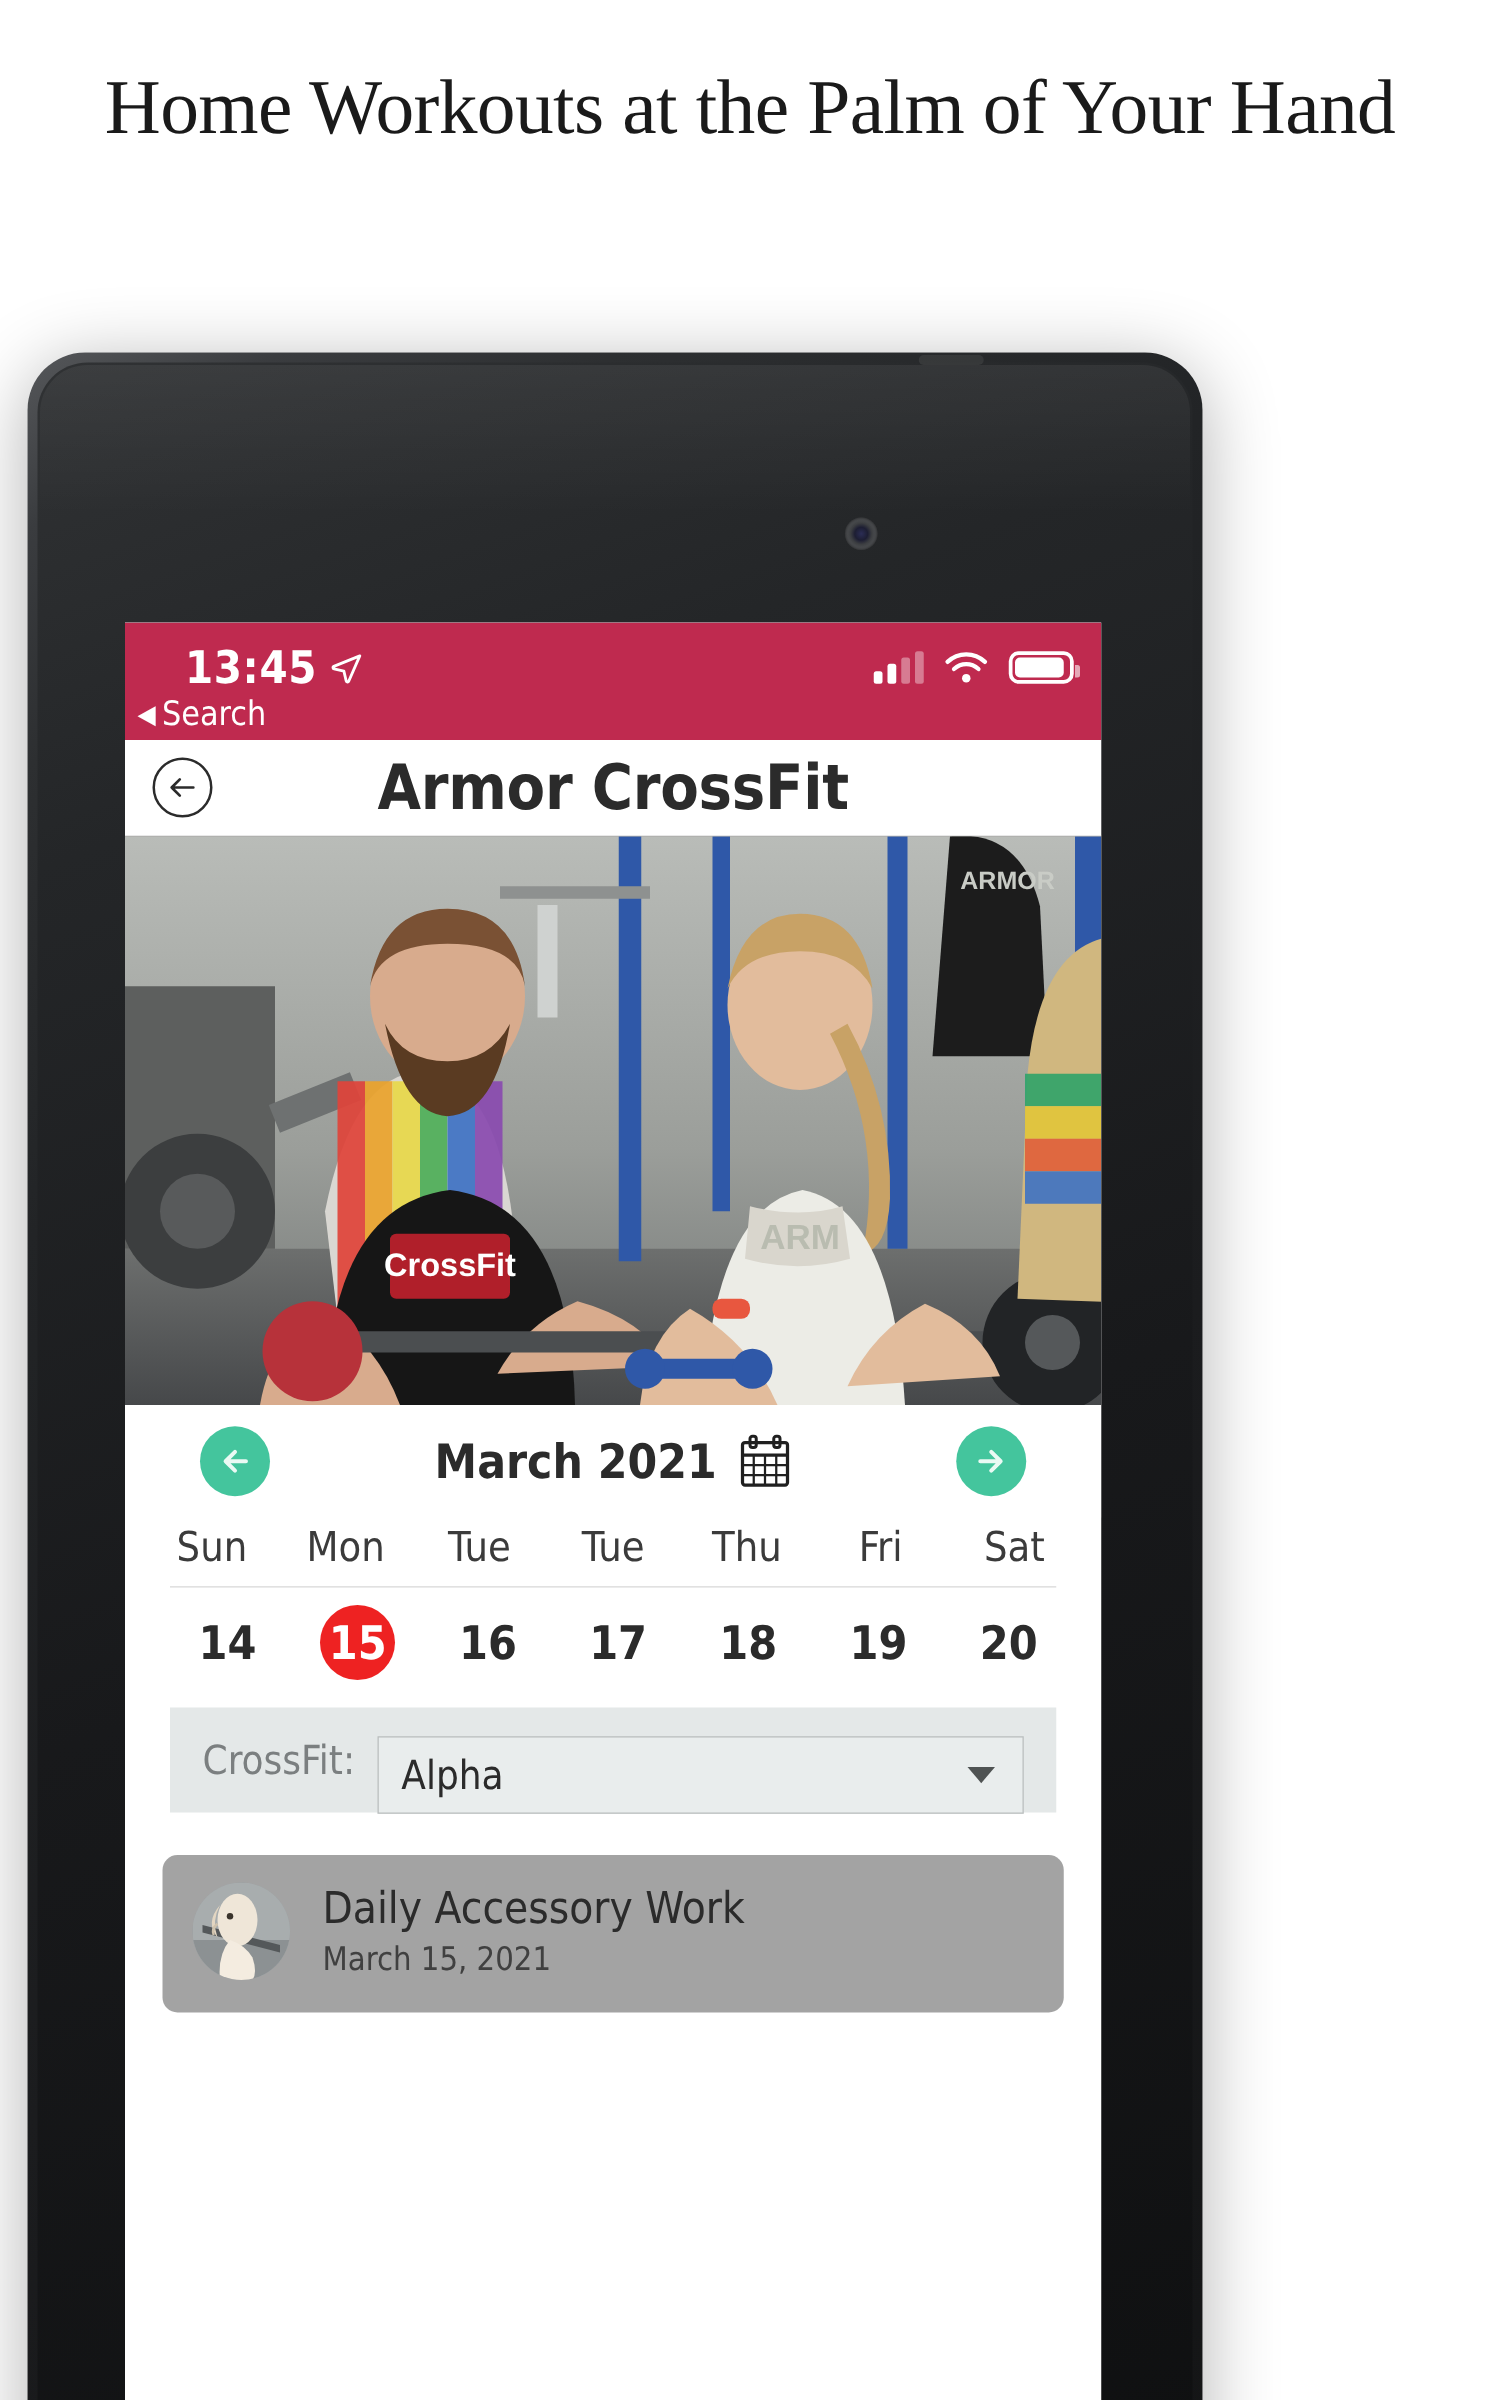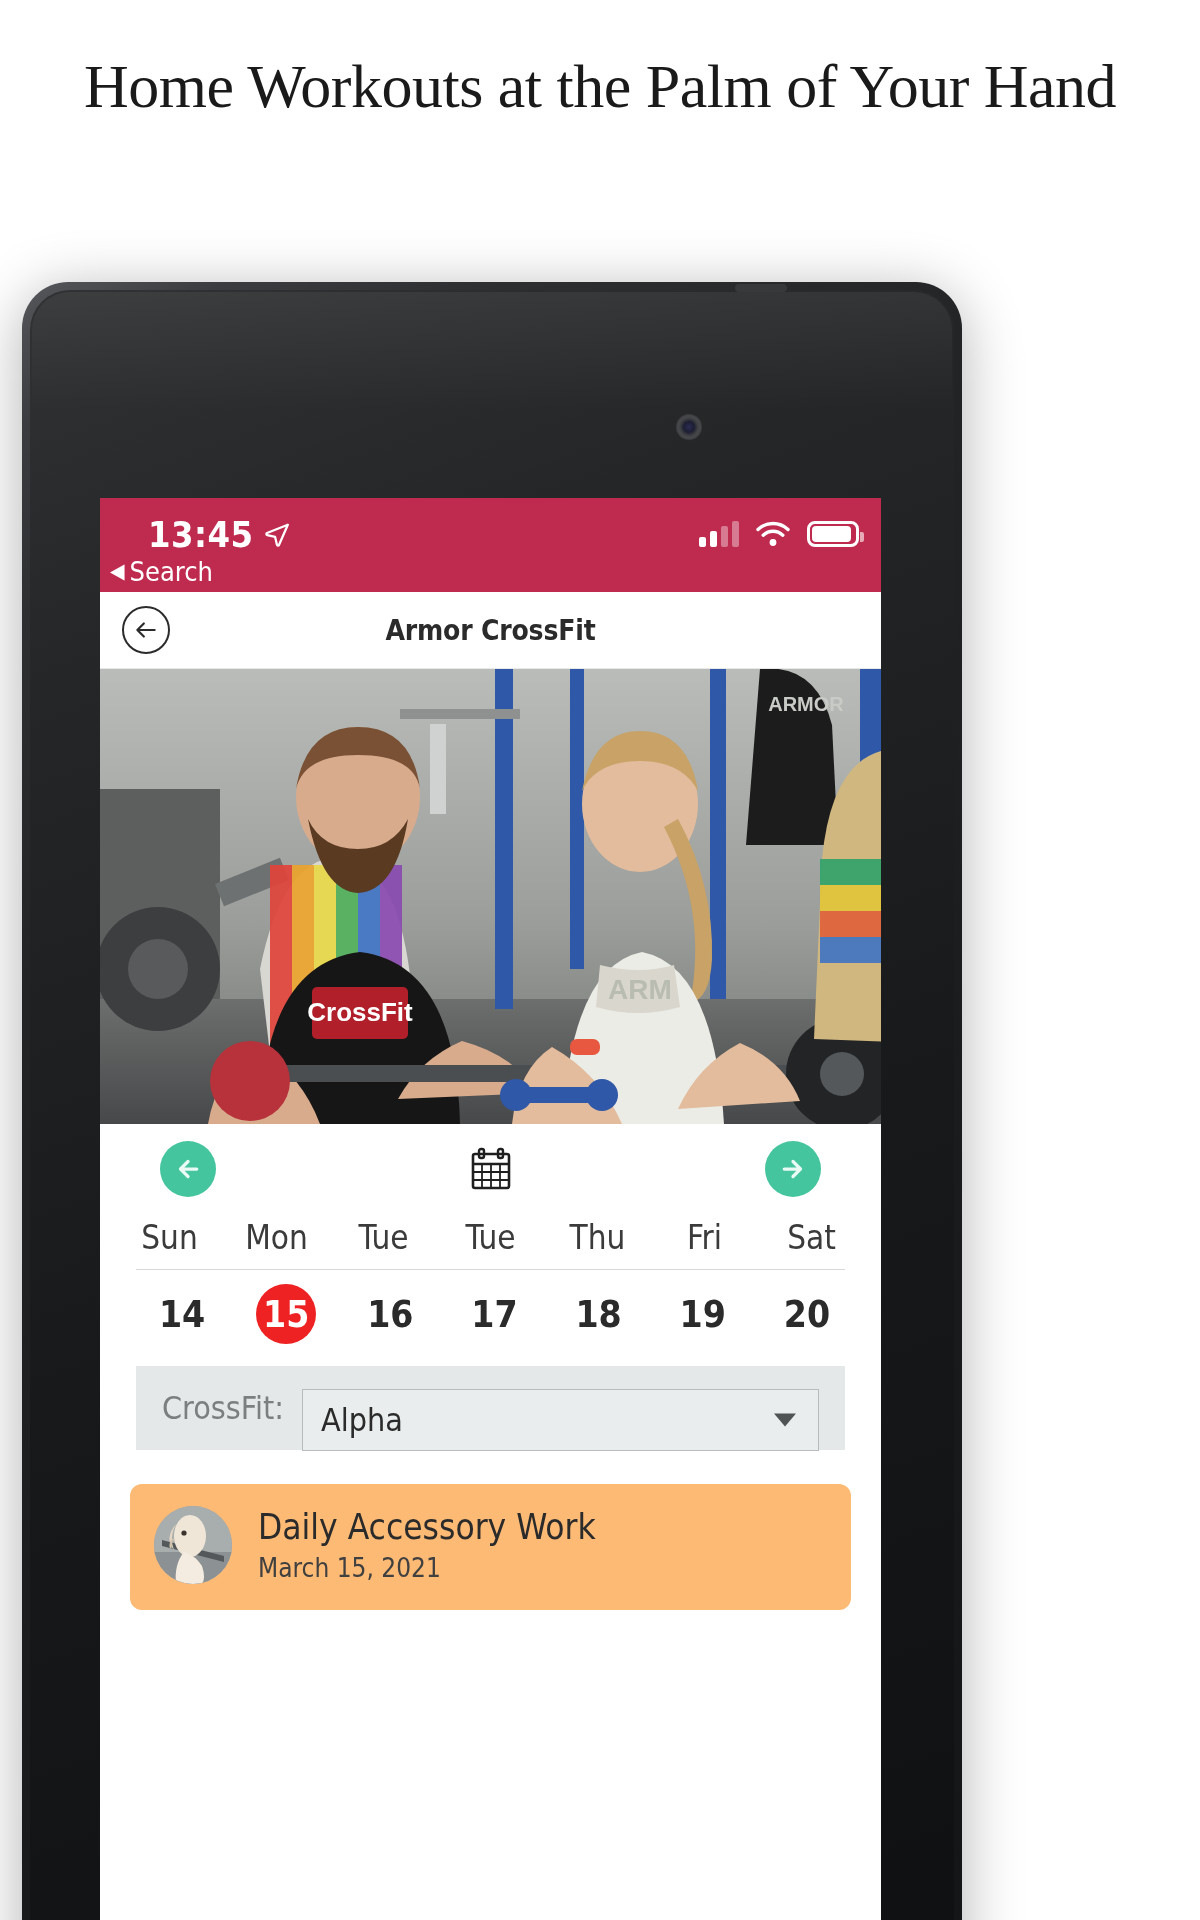--- a/index.html
+++ b/index.html
@@ -207,21 +207,21 @@
     border-radius: 50%;
     display: flex;
     align-items: center;
     justify-content: center;
     background: #ffffff;
     cursor: pointer;
   }
 
   .nav-title {
     font-family: "DejaVu Sans Condensed", "Liberation Sans", sans-serif;
-    font-size: 28px;
+    font-size: 50px;
     font-weight: 700;
     color: #2b2b2b;
     letter-spacing: -0.2px;
   }
 
   
   .hero {
     position: relative;
     width: 781px;
     height: 455px;
@@ -372,21 +372,21 @@
   }
 
   
   .list {
     width: 781px;
     padding: 34px 30px 0;
   }
 
   .list-card {
     position: relative;
-    background: #fdba74;
+    background: #a3a3a3;
     border-radius: 12px;
     padding: 22px 24px 26px;
     display: flex;
     align-items: center;
     gap: 26px;
     cursor: pointer;
   }
 
   .thumb {
     width: 78px;
@@ -547,20 +547,21 @@
       </svg>
     </div>
 
     <div class="month-row">
       <div class="circle-arrow prev">
         <svg width="30" height="30" viewBox="0 0 24 24">
           <path d="M19 12H6M6 12l6-6M6 12l6 6" fill="none" stroke="#eafaf4" stroke-width="2.6" stroke-linecap="round" stroke-linejoin="round"></path>
         </svg>
       </div>
 
+      <div class="month-label">March 2021</div>
 
       <svg class="cal-icon" viewBox="0 0 42 44">
         <rect x="3" y="7" width="36" height="34" rx="2" fill="none" stroke="#1f1f1f" stroke-width="2.6"></rect>
         <line x1="3" y1="17" x2="39" y2="17" stroke="#1f1f1f" stroke-width="2.6"></line>
         <rect x="9" y="2" width="5" height="9" rx="2" fill="none" stroke="#1f1f1f" stroke-width="2.4"></rect>
         <rect x="28" y="2" width="5" height="9" rx="2" fill="none" stroke="#1f1f1f" stroke-width="2.4"></rect>
         <g stroke="#1f1f1f" stroke-width="1.8">
           <line x1="12" y1="17" x2="12" y2="41"></line>
           <line x1="21" y1="17" x2="21" y2="41"></line>
           <line x1="30" y1="17" x2="30" y2="41"></line>

